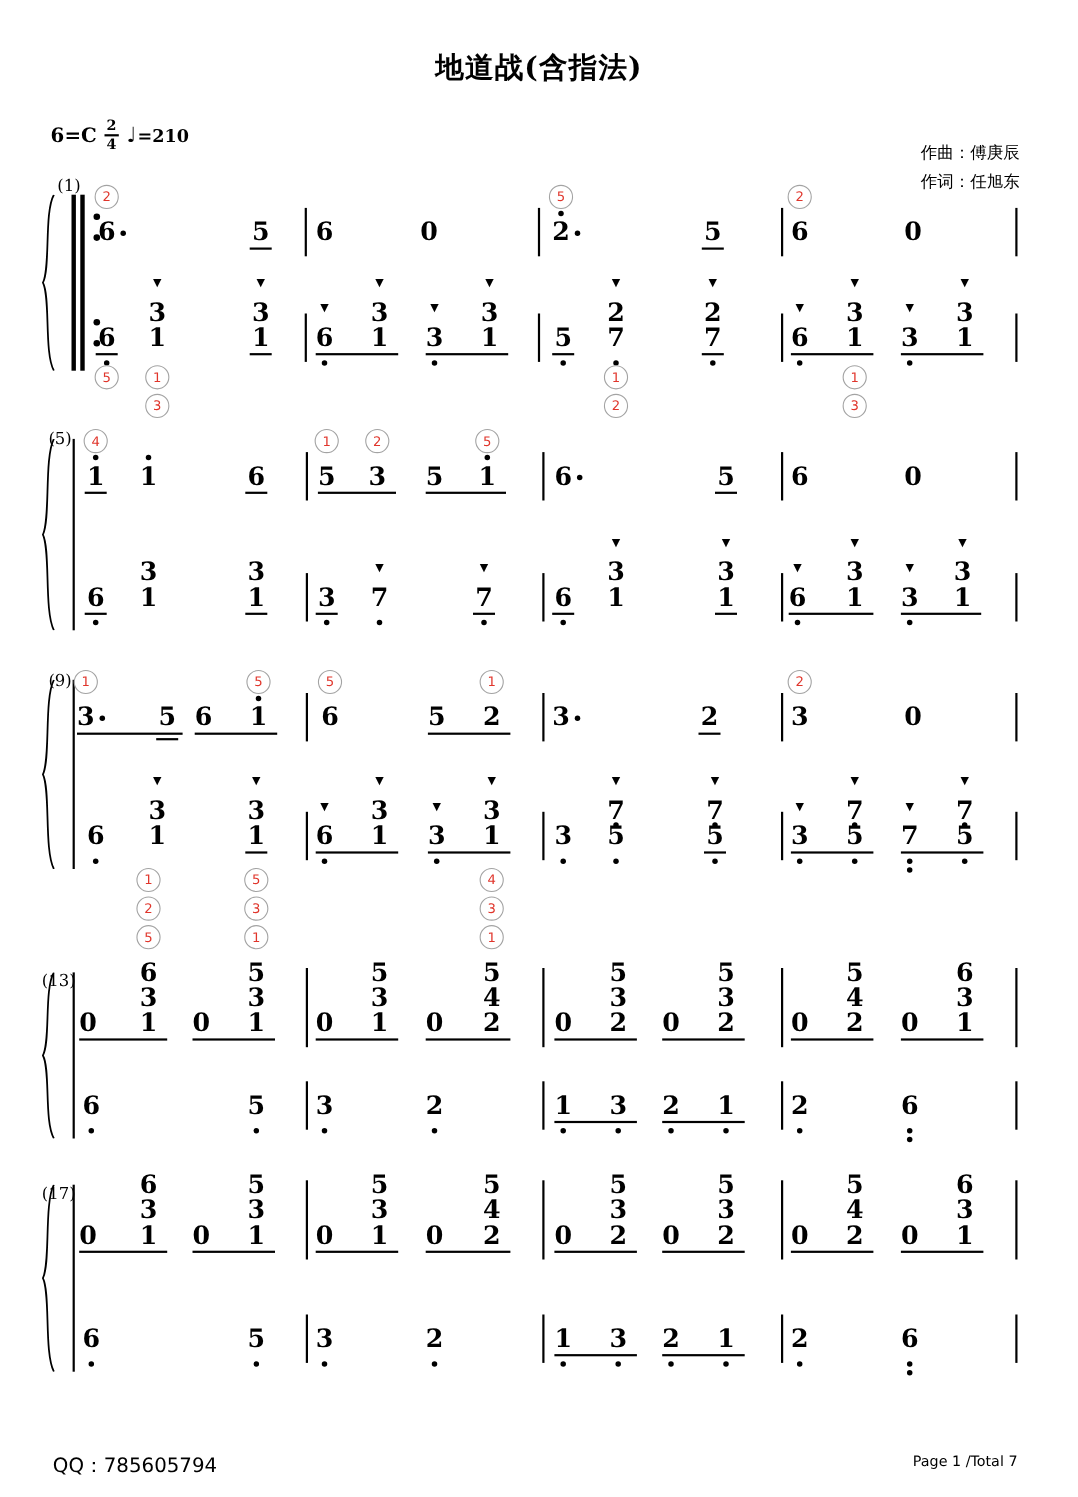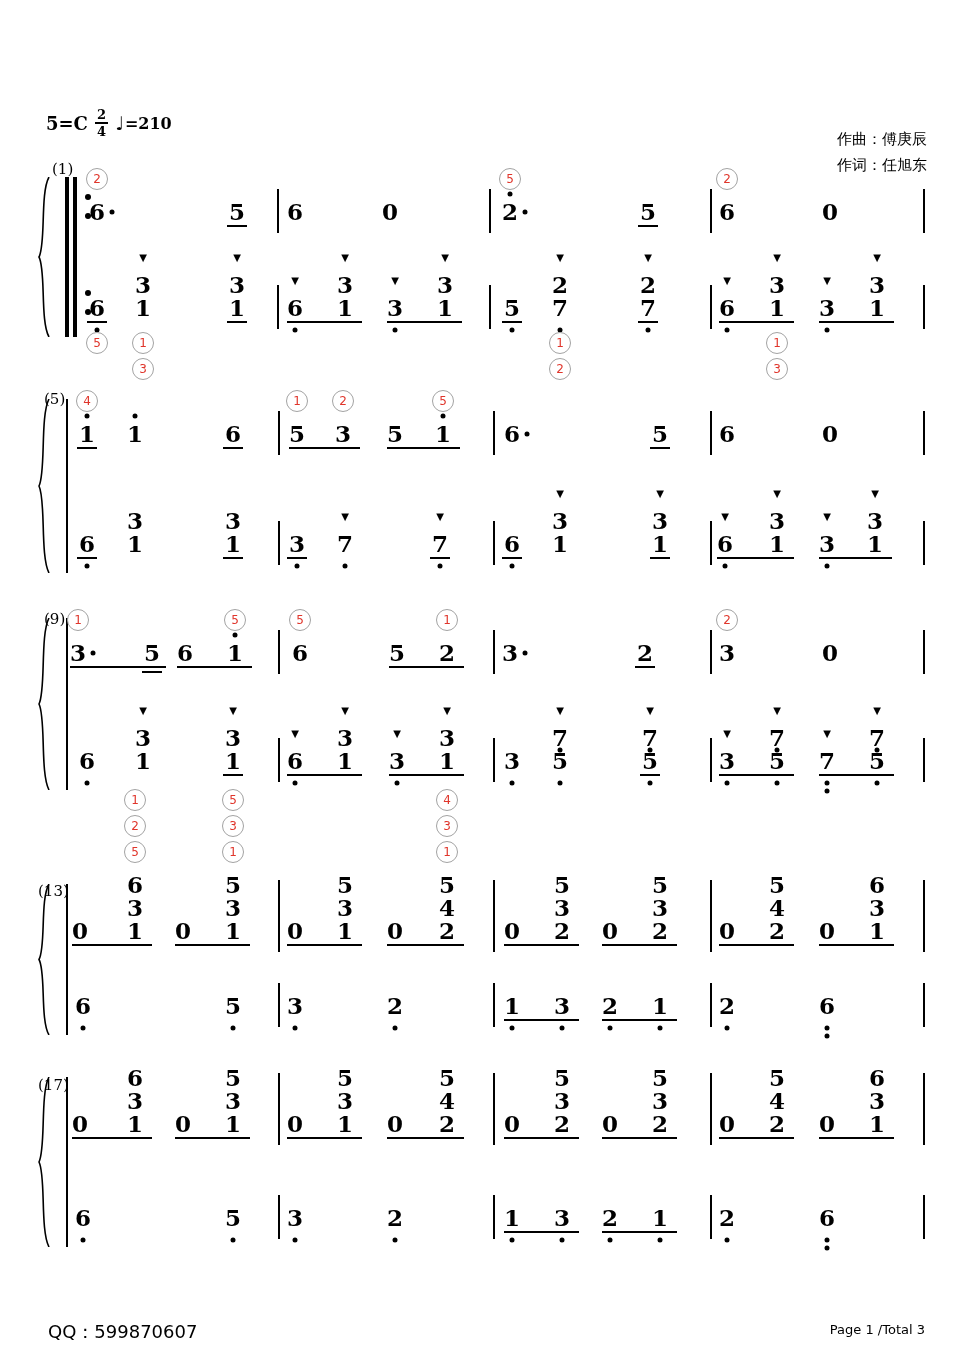--- a/index.html
+++ b/index.html
@@ -31,23 +31,24 @@
   .acc{font-family:"DejaVu Sans",sans-serif;font-size:10px;line-height:1;
        transform:translate(-50%,-50%);}
   .circ{width:22px;height:22px;border:1px solid #a3a3a3;border-radius:50%;box-sizing:border-box;
         display:flex;align-items:center;justify-content:center;transform:translate(-50%,-50%);
         font-family:"DejaVu Sans",sans-serif;font-size:12px;color:#e0352b;background:#fff;}
 </style>
 </head>
 <body>
 
 <div class="page">
+  <div class="title">地道战(含指法)</div>
 
   <div class="keyline">
-    <span>5=C</span>
+    <span>6=C</span>
     <span class="frac">
       <span>2</span>
       <span class="fbar"></span>
       <span>4</span>
     </span>
     <span class="tempo">
       <span class="note">♩</span>
       <span>=210</span>
     </span>
   </div>
@@ -476,15 +477,15 @@
       <div class="abs dot" style="left: 610px; top: 1240px;"></div>
       <div class="abs num" style="left: 660px; top: 1217px;">1</div>
       <div class="abs dot" style="left: 660px; top: 1240px;"></div>
       <div class="abs num" style="left: 727px; top: 1217px;">2</div>
       <div class="abs dot" style="left: 727px; top: 1240px;"></div>
       <div class="abs num" style="left: 827px; top: 1217px;">6</div>
       <div class="abs dot" style="left: 827px; top: 1240px;"></div>
       <div class="abs dot" style="left: 827px; top: 1248px;"></div>
     </div>
 
-  <div class="qq">QQ：599870607</div>
-  <div class="pg">Page 1 /Total 3</div>
+  <div class="qq">QQ：785605794</div>
+  <div class="pg">Page 1 /Total 7</div>
 </div>
 
 </body></html>

